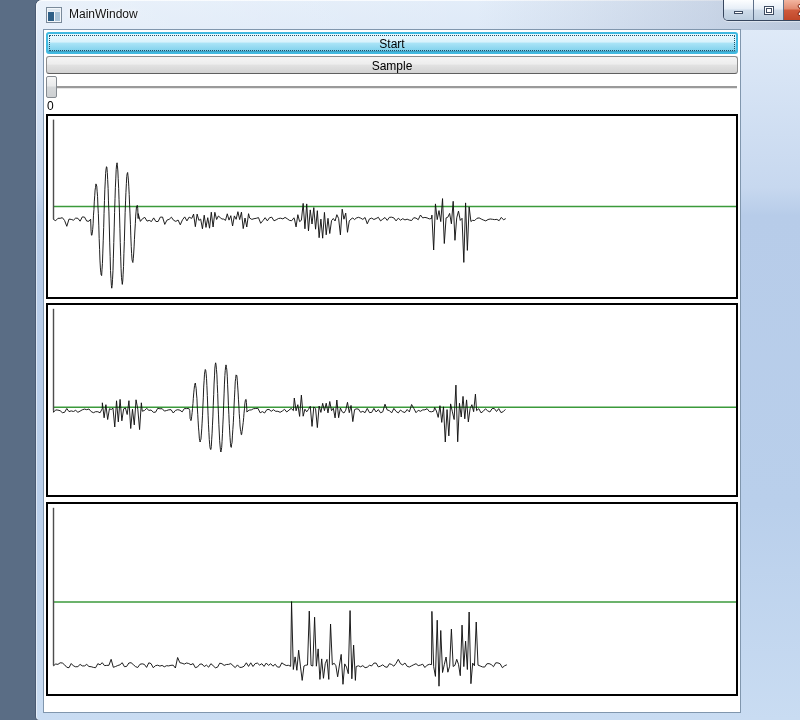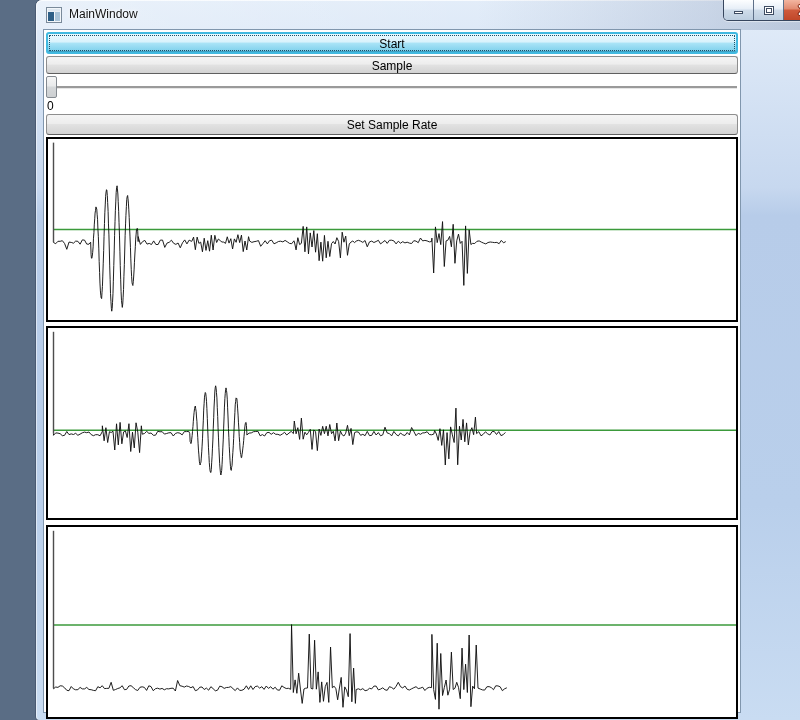--- a/index.html
+++ b/index.html
@@ -89,23 +89,20 @@
     <button class="btn btn-plain">
       <span>Sample</span>
     </button>
 
     <div class="slider-row">
       <div class="slider-track"></div>
       <div class="slider-thumb"></div>
     </div>
     <div class="value-label">0</div>
 
-    <button class="btn btn-rate">
-      <span>Set Sample Rate</span>
-    </button>
 
     <div class="chart-panel p1">
       <svg preserveAspectRatio="none" viewBox="0 0 776 181">
           <line x1="6.208" y1="90.5" x2="776" y2="90.5" stroke="#3b9a3b" stroke-width="1.4"></line>
           <line x1="6.208" y1="3.62" x2="6.208" y2="103.16999999999999" stroke="#4d4d4d" stroke-width="1.6"></line>
           <polyline points="6.2,103.2 6.2,103.5 8.7,104.7 11.2,102.3 13.7,102.3 16.2,101.7 18.7,104.5 21.2,110.3 23.7,103.1 26.2,103.4 28.7,104.2 31.2,102.1 33.7,102.3 36.2,105.2 38.7,100.9 41.2,101.1 43.7,105.1 46.2,105.2 48.1,103.2 48.6,115.6 49.0,119.1 49.5,119.3 49.9,117.1 50.4,113.4 50.9,107.8 51.3,99.2 51.8,93.6 52.2,85.9 52.7,79.8 53.1,74.1 53.6,71.3 54.1,67.9 54.5,68.9 55.0,70.1 55.4,75.2 55.9,80.3 56.3,90.1 56.8,97.7 57.3,109.9 57.7,122.4 58.2,133.6 58.6,144.1 59.1,151.9 59.6,156.7 60.0,159.0 60.5,159.6 60.9,153.7 61.4,147.5 61.8,137.1 62.3,124.2 62.8,111.4 63.2,97.5 63.7,84.5 64.1,73.8 64.6,65.1 65.0,57.3 65.5,53.0 66.0,50.7 66.4,51.4 66.9,56.6 67.3,63.6 67.8,72.6 68.2,84.9 68.7,95.9 69.2,112.0 69.6,126.9 70.1,140.7 70.5,154.4 71.0,162.5 71.5,169.6 71.9,172.2 72.4,169.2 72.8,163.3 73.3,154.4 73.7,142.2 74.2,126.6 74.7,111.1 75.1,96.4 75.6,82.6 76.0,71.3 76.5,62.1 76.9,53.5 77.4,48.6 77.9,46.8 78.3,49.9 78.8,55.0 79.2,62.7 79.7,72.3 80.1,83.3 80.6,96.1 81.1,112.2 81.5,126.4 82.0,140.8 82.4,152.3 82.9,161.6 83.4,165.5 83.8,168.4 84.3,165.0 84.7,158.8 85.2,150.5 85.6,137.7 86.1,125.7 86.6,110.0 87.0,96.7 87.5,84.9 87.9,76.4 88.4,67.6 88.8,60.6 89.3,57.7 89.8,56.5 90.2,59.4 90.7,64.1 91.1,70.2 91.6,78.6 92.0,88.1 92.5,97.9 93.0,108.7 93.4,119.9 93.9,130.7 94.3,137.6 94.8,143.7 95.2,145.3 95.7,146.5 96.2,142.7 96.6,138.0 97.1,130.9 97.5,123.3 98.0,115.0 98.5,107.7 98.9,100.1 99.4,95.1 99.8,90.8 100.3,90.1 100.7,89.3 101.2,92.2 101.7,102.6 101.7,97.6 104.2,105.4 106.7,102.6 109.2,101.4 111.7,105.1 114.2,104.4 116.7,105.5 119.2,101.9 121.7,105.5 124.2,105.5 126.7,101.1 129.2,101.1 131.7,108.4 134.2,104.1 136.7,103.3 139.2,101.2 141.7,104.3 144.2,105.4 146.7,104.0 149.2,108.8 151.7,103.8 154.2,100.9 156.7,104.9 159.2,101.1 161.7,102.3 162.2,102.3 164.2,98.1 166.2,110.7 168.2,98.1 170.2,104.4 172.2,103.1 174.2,112.8 176.2,99.2 178.2,111.4 180.2,101.7 182.2,112.2 184.2,96.2 186.2,111.0 188.2,96.3 190.2,103.5 192.2,100.0 194.2,101.6 196.2,103.0 198.2,103.1 200.2,104.4 202.2,97.8 204.2,104.1 206.2,99.7 208.2,110.0 210.2,99.9 212.2,103.3 214.2,95.7 216.2,103.6 218.2,96.1 220.2,112.6 222.2,102.0 224.2,111.0 226.2,97.7 227.4,102.0 229.9,103.4 232.4,102.7 234.9,102.3 237.4,101.6 239.9,107.3 242.4,104.6 244.9,101.7 247.4,104.9 249.9,101.7 252.4,101.2 254.9,104.8 257.4,103.8 259.9,102.5 262.4,102.2 264.9,102.9 267.4,101.4 269.9,102.8 272.4,104.4 274.9,104.7 277.4,101.8 277.8,102.4 279.8,110.9 281.8,98.7 283.8,105.6 285.8,104.3 287.8,87.4 289.8,112.8 291.8,87.9 293.8,114.9 295.8,93.9 297.8,108.0 299.8,91.6 301.8,113.2 303.8,94.7 305.8,121.7 307.8,103.1 309.8,122.2 311.8,96.4 313.8,118.8 315.8,102.3 317.8,117.5 319.8,104.6 321.8,102.5 323.8,105.0 325.8,98.7 327.8,102.5 329.8,118.9 331.8,93.2 333.8,103.2 335.8,97.1 337.8,116.3 339.8,105.0 341.8,103.0 343.8,102.0 345.8,103.6 347.6,102.1 350.1,101.3 352.6,102.1 355.1,103.4 357.6,101.5 360.1,107.8 362.6,102.9 365.1,102.1 367.6,103.5 370.1,102.5 372.6,101.3 375.1,104.9 377.6,103.2 380.1,101.5 382.6,104.4 385.1,101.3 387.6,101.2 390.1,101.9 392.6,104.9 395.1,102.2 397.6,104.2 400.1,102.7 402.6,103.9 405.1,103.2 407.6,104.1 410.1,104.5 412.6,101.7 415.1,102.1 417.6,103.7 420.1,99.0 422.6,101.9 425.1,101.4 427.6,101.9 430.1,102.9 432.6,102.5 433.0,99.1 435.0,134.0 437.0,87.9 439.0,103.6 441.0,94.6 443.0,105.6 445.0,82.6 447.0,127.5 449.0,101.9 451.0,101.2 453.0,97.4 455.0,107.8 457.0,85.3 459.0,124.3 461.0,101.8 463.0,95.1 465.0,104.4 467.0,102.3 469.0,146.4 471.0,86.9 473.0,134.4 475.0,90.9 477.0,105.5 478.8,104.4 481.3,104.5 483.8,102.3 486.3,101.9 488.8,103.1 491.3,104.1 493.8,104.9 496.3,103.5 498.8,103.0 501.3,103.3 503.8,103.6 506.3,103.4 508.8,104.7 511.3,101.4 513.8,103.8 516.3,102.6" fill="none" stroke="#111111" stroke-width="1" stroke-linejoin="round"></polyline>
         </svg>
     </div>
     <div class="chart-panel p2">
       <svg preserveAspectRatio="none" viewBox="0 0 776 190">

